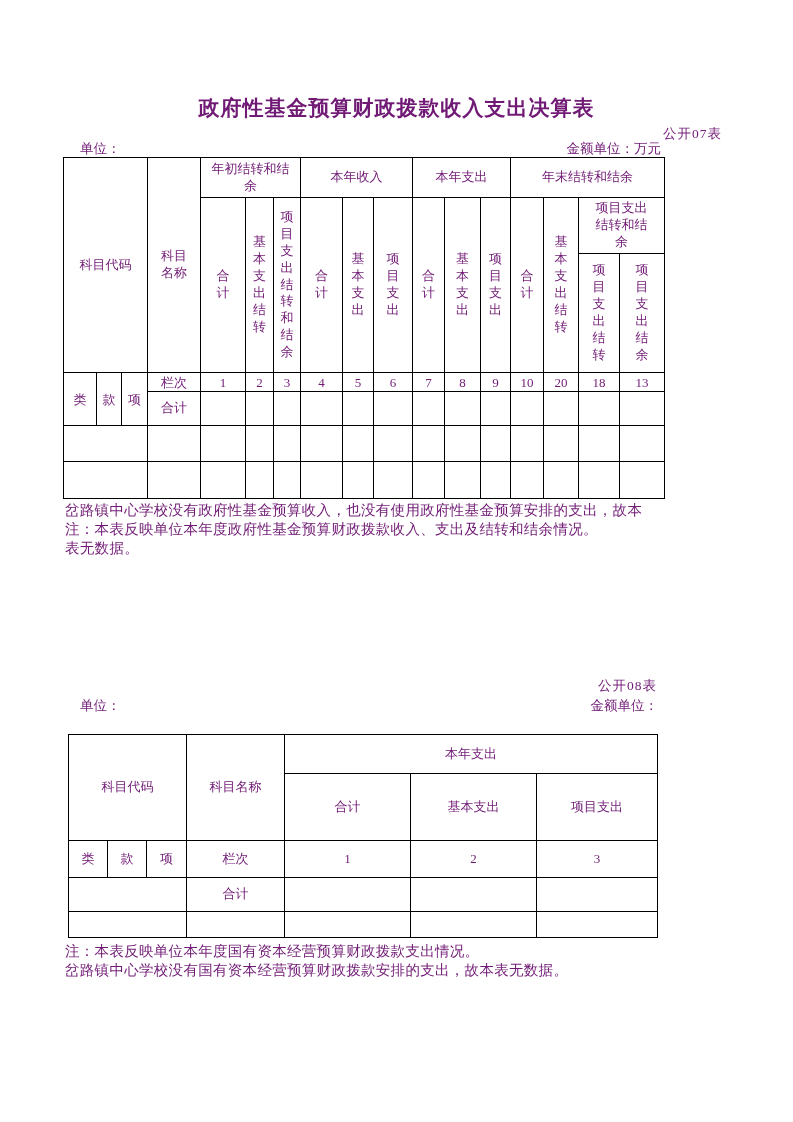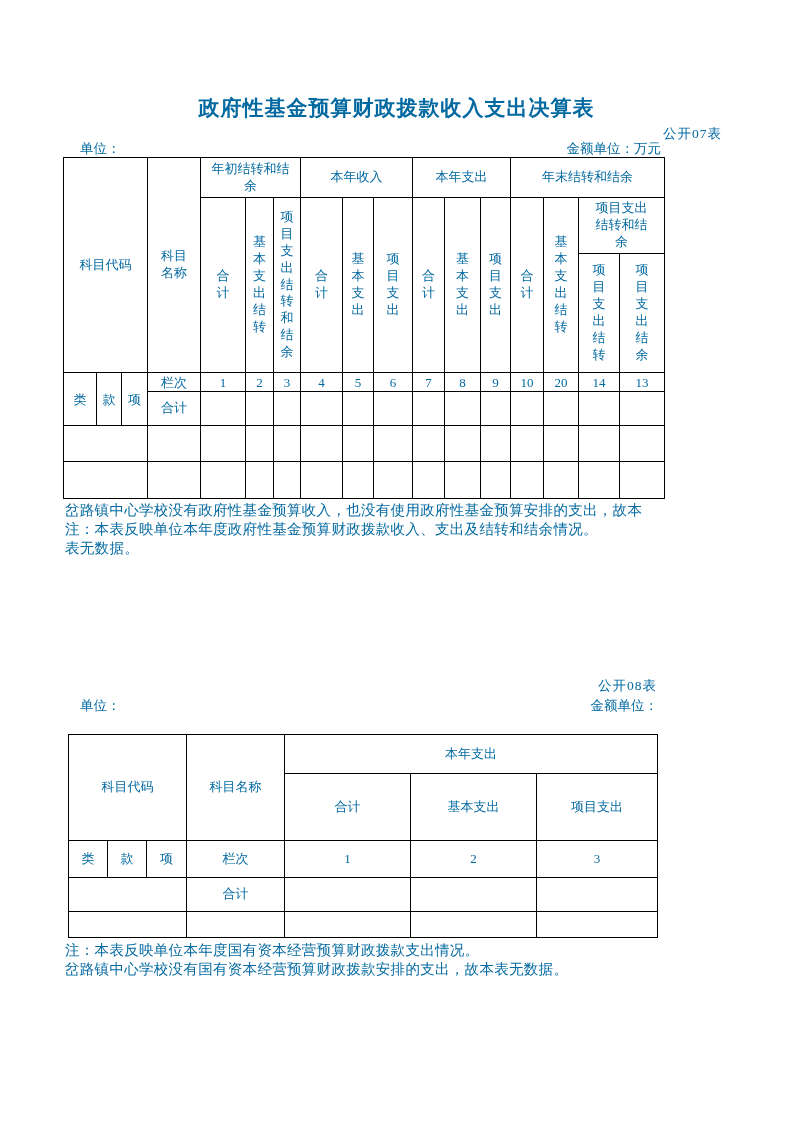--- a/index.html
+++ b/index.html
@@ -1,16 +1,16 @@
 <!DOCTYPE html>
 <html><head>
 <meta charset="utf-8">
 <style>
   html,body{margin:0;padding:0;background:#fff;}
-  .page{position:relative;width:793px;height:1122px;background:#fff;color:#0369a1;
+  .page{position:relative;width:793px;height:1122px;background:#fff;color:#701a75;
         font-family:"Liberation Serif","DejaVu Serif",serif;overflow:hidden;}
 
   .doc-title{position:absolute;left:0;width:100%;text-align:center;
              font-family:"Liberation Sans","DejaVu Sans",sans-serif;
              font-weight:bold;font-size:21px;letter-spacing:1px;white-space:nowrap;}
   .t07-title{top:94px;}
   .t08-title{top:641px;}
 
   .pub{position:absolute;font-size:13.5px;letter-spacing:1px;}
   .t07-pub{top:125px;right:71px;}
@@ -34,21 +34,21 @@
 
   
   .vt{display:inline-block;width:1.08em;word-break:break-all;line-height:1.3;padding:2px 0;}
   
   .w2{display:inline-block;width:2.1em;word-break:break-all;line-height:1.3;}
   .w6{display:inline-block;width:6.3em;word-break:break-all;line-height:1.3;}
   .w44{display:inline-block;width:4.5em;word-break:break-all;line-height:1.3;}
 
   .note{position:absolute;left:65px;font-size:14.5px;line-height:19px;letter-spacing:0.3px;}
   .t07-note{top:501px;}
-  .t08-note{top:942px;font-family:Liberation Mono, monospace;}
+  .t08-note{top:942px;}
 </style>
 </head>
 <body>
 
 <div class="page">
 
   <div class="doc-title t07-title">政府性基金预算财政拨款收入支出决算表</div>
   <div class="pub t07-pub">公开07表</div>
   <div class="meta t07-meta">
     <span>单位：</span>
@@ -111,21 +111,21 @@
       <td>2</td>
       <td>3</td>
       <td>4</td>
       <td>5</td>
       <td>6</td>
       <td>7</td>
       <td>8</td>
       <td>9</td>
       <td>10</td>
       <td>20</td>
-      <td>14</td>
+      <td>18</td>
       <td>13</td>
     </tr>
     <tr class="h34">
       <td>合计</td>
       <td></td>
           <td></td>
       <td></td>
           <td></td>
       <td></td>
           <td></td>

